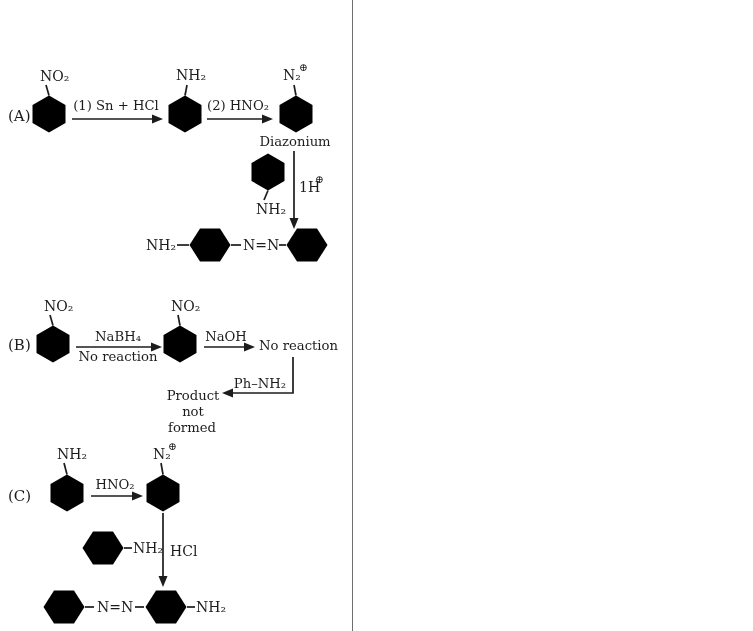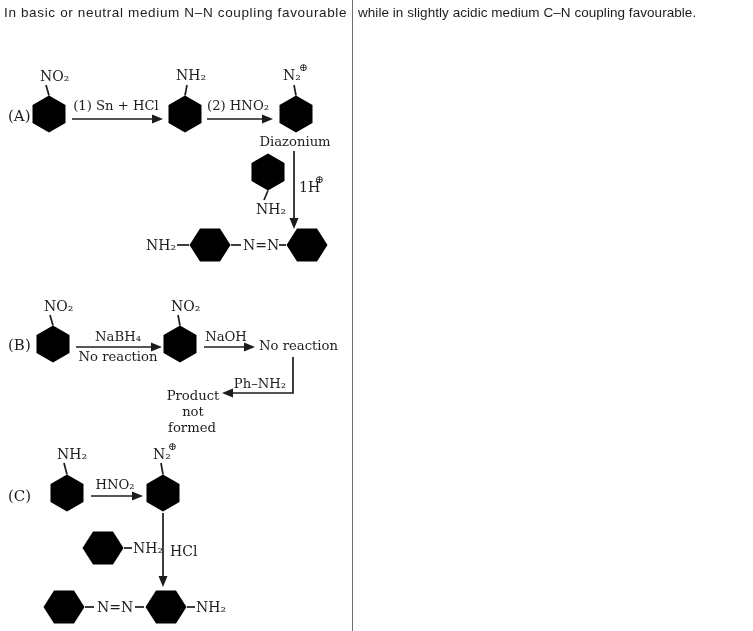--- a/index.html
+++ b/index.html
@@ -16,22 +16,20 @@
   text{fill:#1c1c1c;font-family:"DejaVu Serif","Liberation Serif",serif;font-size:14px;}
   text.small{font-size:13.2px;}
   text.sup{font-size:10.5px;}
   text.abc{font-size:15px;}
   .mid{text-anchor:middle;}
 </style>
 </head>
 <body>
 
 <div class="page">
-  <div class="hdr hdr-left">In basic or neutral medium N–N coupling favourable</div>
-  <div class="hdr hdr-right">while in slightly acidic medium C–N coupling favourable.</div>
   <div class="divider"></div>
 
   <svg width="753" height="631" viewBox="0 0 753 631">
     <defs>
       <g id="hexP">
         <polygon points="0,-18.5 16.5,-9 16.5,9 0,18.5 -16.5,9 -16.5,-9"></polygon>
         <circle cx="0" cy="0" r="10"></circle>
       </g>
       <g id="hexF">
         <polygon points="-20.5,0 -10,-16.5 10,-16.5 20.5,0 10,16.5 -10,16.5"></polygon>

